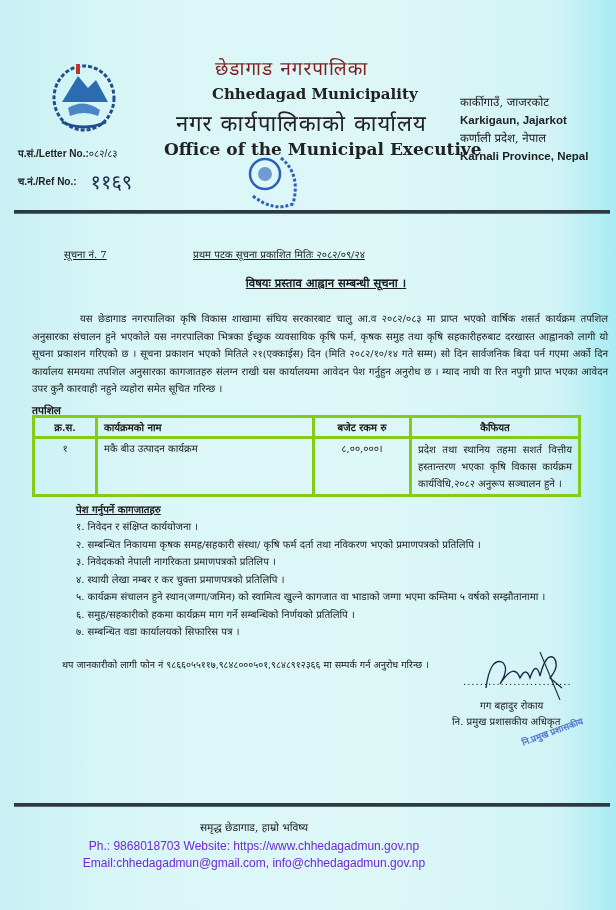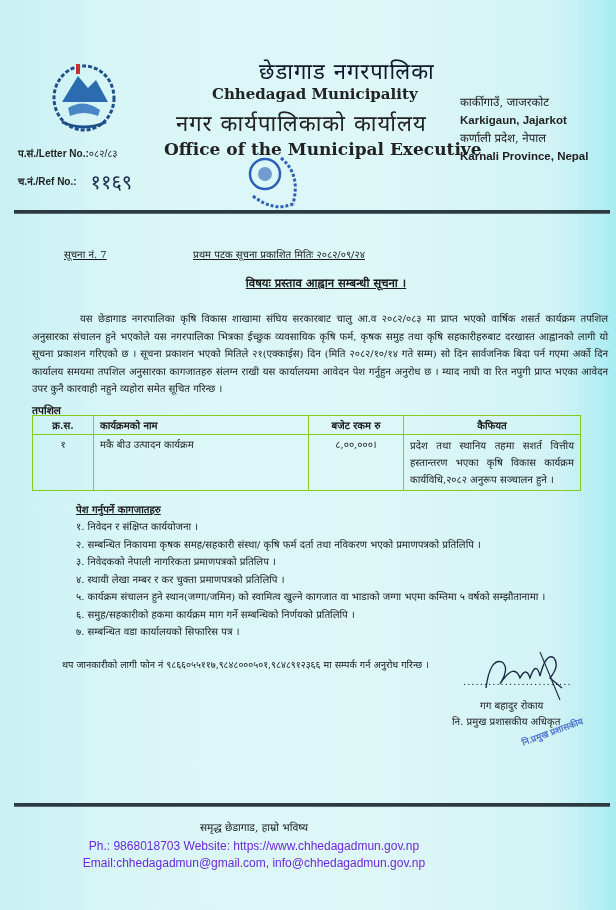--- a/index.html
+++ b/index.html
@@ -8,40 +8,40 @@
     background: linear-gradient(90deg, #c9f0f4 0%, #d9f6f7 20%, #def7f7 60%, #d2f3f5 90%, #a8ecf3 100%);
     font-family: "DejaVu Serif", "Liberation Serif", serif;
     color: #1a1a1a;
     position: relative;
   }
   .page { position: absolute; inset: 0; }
   .emblem {
     position: absolute; left: 48px; top: 58px; width: 72px; height: 76px;
   }
   .hdr-center { position: absolute; left: 150px; top: 55px; width: 310px; text-align: center; }
-  .hdr-np1 { font-size: 22px; color: #0f172a; position:absolute; left: 65px; top: 0; letter-spacing: 1px; margin-left: 44px; }
+  .hdr-np1 { font-size: 19px; color: #7f1d1d; position:absolute; left: 65px; top: 0; letter-spacing: 1px; }
   .hdr-en1 { font-family: "DejaVu Serif", serif; font-weight: bold; font-size: 15px; position:absolute; left: 62px; top: 30px; color:#222; }
   .hdr-np2 { font-size: 22px; position:absolute; left: 26px; top: 52px; letter-spacing: 1px; color:#222; }
   .hdr-en2 { font-family: "DejaVu Serif", serif; font-weight: bold; font-size: 17px; position:absolute; left: 14px; top: 84px; color:#222; white-space: nowrap; }
   .hdr-right { position: absolute; left: 460px; top: 93px; font-size: 11.5px; line-height: 18px; color:#222; }
   .hdr-right .en { font-family: "Liberation Sans", sans-serif; font-weight: bold; }
   .letter { position: absolute; left: 18px; top: 146px; font-size: 10px; font-family: "Liberation Sans", sans-serif; font-weight: bold; color:#222; }
   .letter .val { font-weight: normal; }
   .ref { position: absolute; left: 18px; top: 164px; font-size: 10px; font-family: "Liberation Sans", sans-serif; font-weight: bold; color:#222; }
   .ref .hand { font-family: "DejaVu Serif", serif; font-weight: normal; font-size: 20px; margin-left: 14px; color:#1a2a4a; position: relative; top: 4px; margin-top: 20px; }
   .stamp { position: absolute; left: 245px; top: 152px; width: 62px; height: 62px; }
   .rule-top { position: absolute; left: 14px; top: 210px; width: 596px; height: 3px; background: #2a3a40; border-bottom: 1px solid #5a6a70; }
   .notice-no { position: absolute; left: 64px; top: 247px; font-size: 10px; text-decoration: underline; }
   .publish-date { position: absolute; left: 193px; top: 247px; font-size: 10px; text-decoration: underline; }
   .subject { position: absolute; left: 0; width: 616px; top: 275px; text-align: center; font-size: 11.5px; font-weight: bold; }
   .subject span { text-decoration: underline; margin-left: 36px; }
   .body-para { position: absolute; left: 32px; width: 576px; top: 310px; font-size: 10px; line-height: 17.5px; text-align: justify; text-indent: 48px; }
   .tapshil { position: absolute; left: 32px; top: 403px; font-size: 10.5px; font-weight: bold; text-decoration: underline; }
   table.prog { position: absolute; left: 32px; top: 415px; width: 549px; border-collapse: collapse; font-size: 10px; }
-  table.prog th, table.prog td { border: 1px solid #84cc16; padding: 2px 6px; vertical-align: top; }
+  table.prog th, table.prog td { border: 3px solid #84cc16; padding: 2px 6px; vertical-align: top; }
   table.prog th { font-weight: bold; height: 14px; }
   table.prog td.num { text-align: center; }
   table.prog td.remark { text-align: justify; line-height: 17px; }
   .docs-title { position: absolute; left: 76px; top: 502px; font-size: 10px; text-decoration: underline; font-weight: bold; }
   .docs-list { position: absolute; left: 76px; top: 518px; margin: 0; padding: 0; list-style: none; font-size: 10px; line-height: 17.5px; }
   .contact-line { position: absolute; left: 62px; top: 658px; font-size: 9.5px; white-space: nowrap; }
   .signature { position: absolute; left: 480px; top: 648px; width: 90px; height: 52px; }
   .sig-dots { position: absolute; left: 463px; top: 676px; font-size: 10px; letter-spacing: 1px; }
   .signer-name { position: absolute; left: 480px; top: 698px; font-size: 10px; }
   .signer-title { position: absolute; left: 452px; top: 714px; font-size: 10px; }

